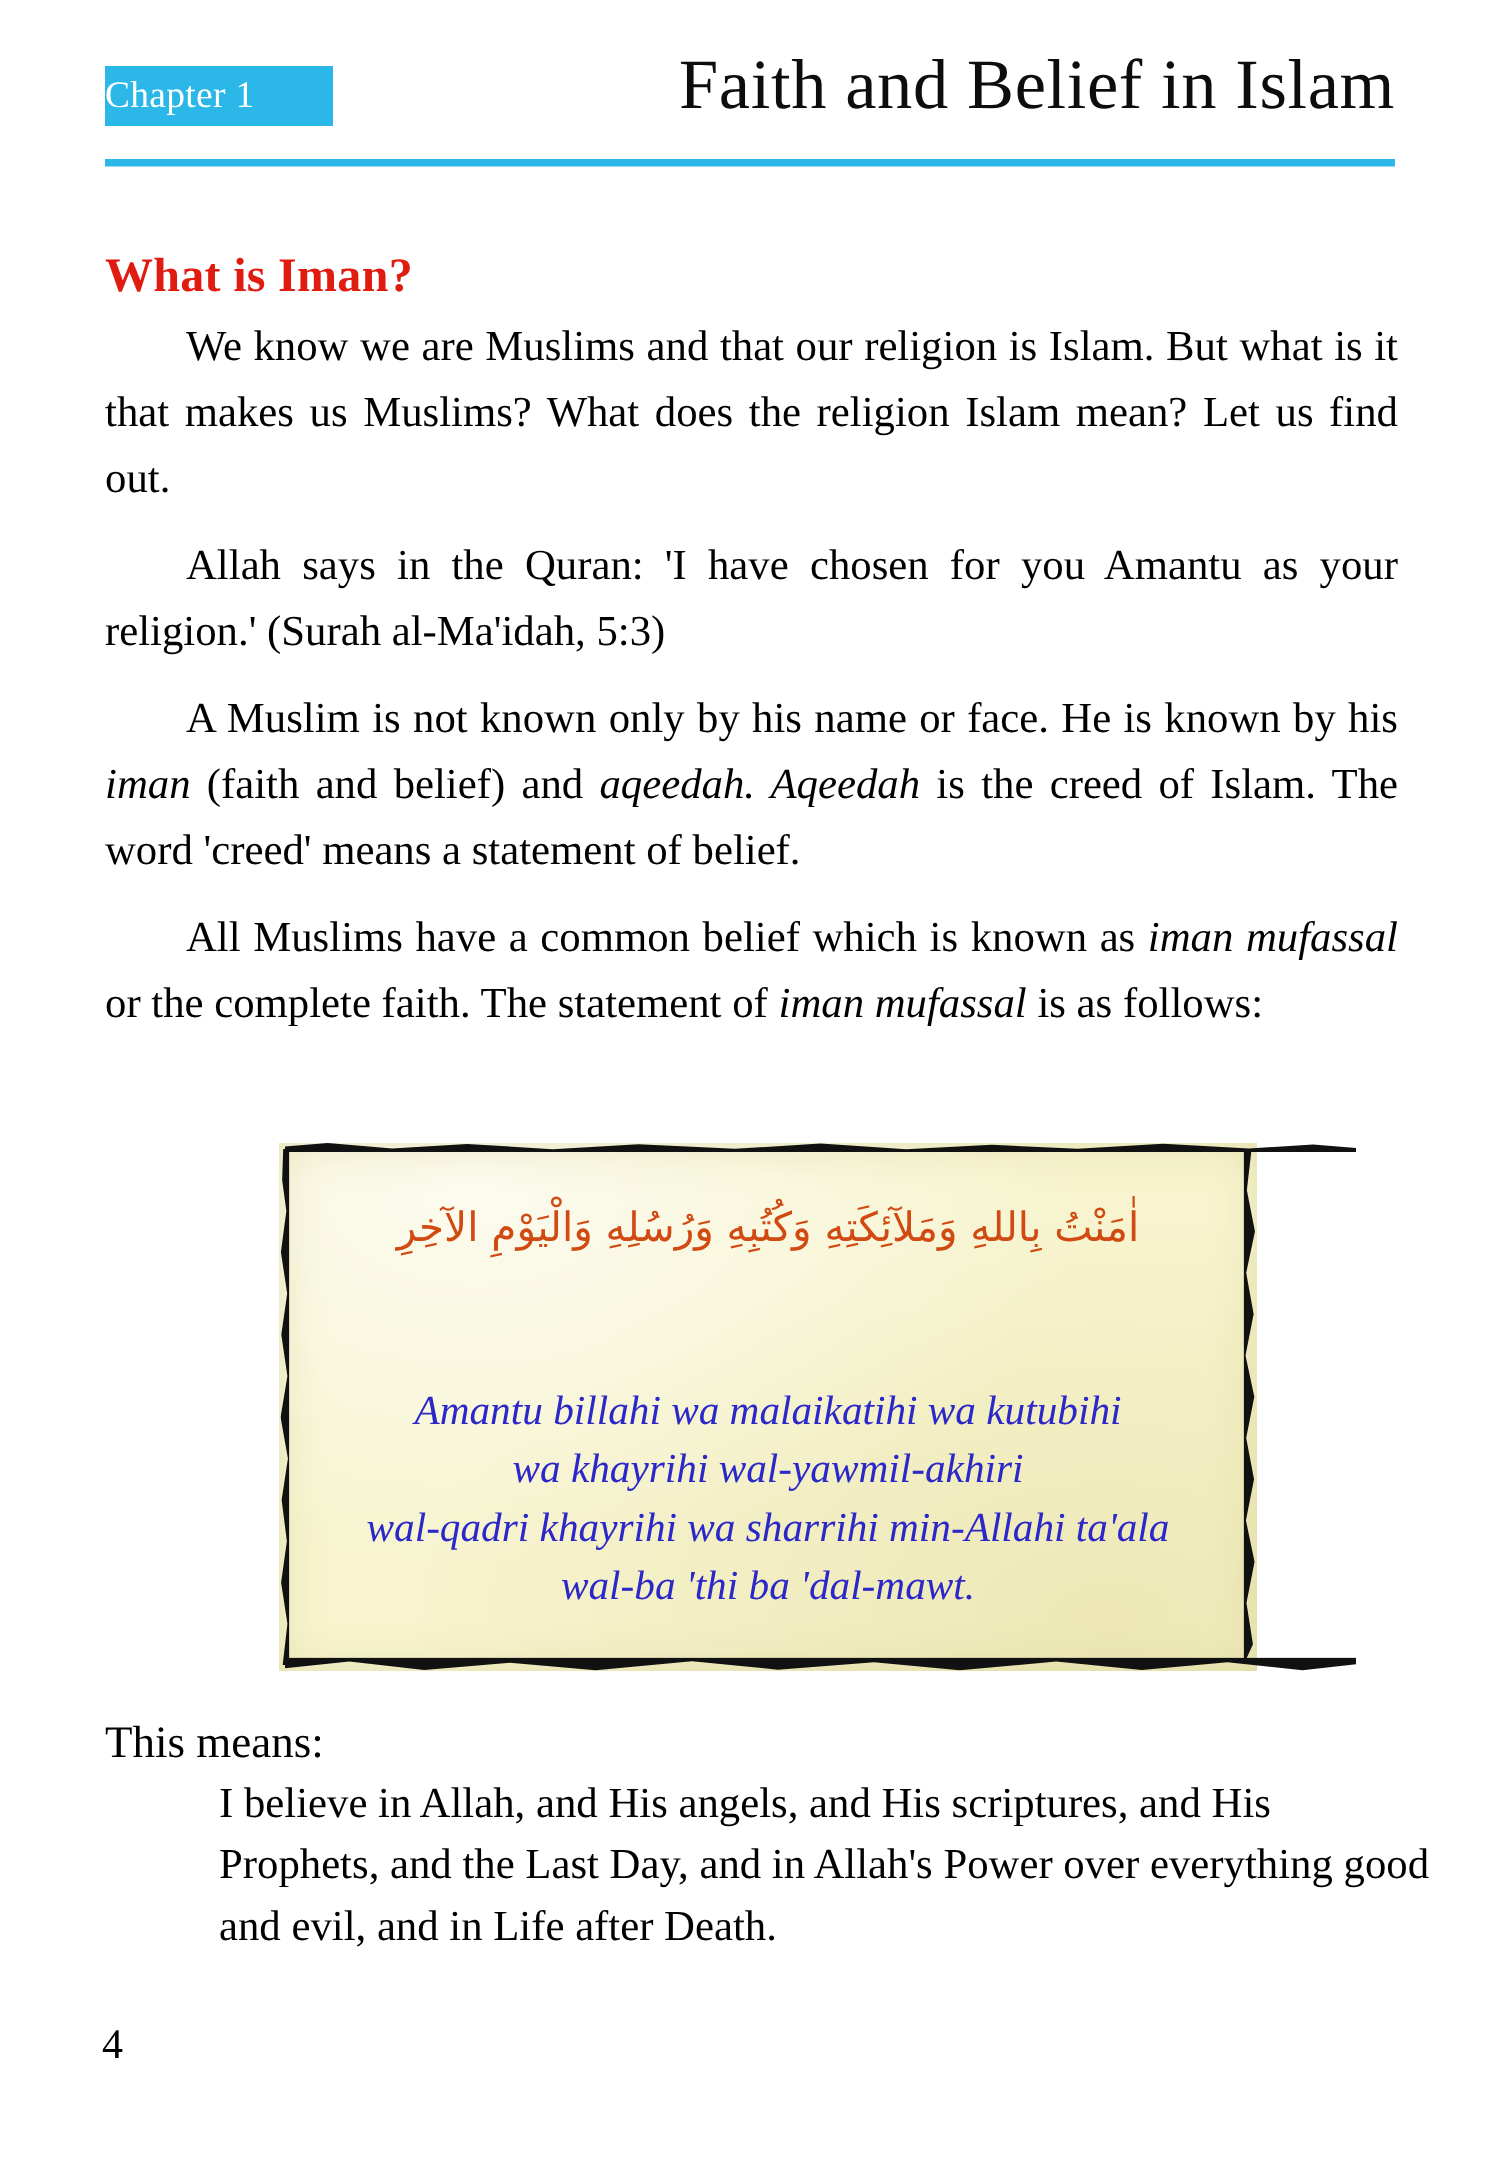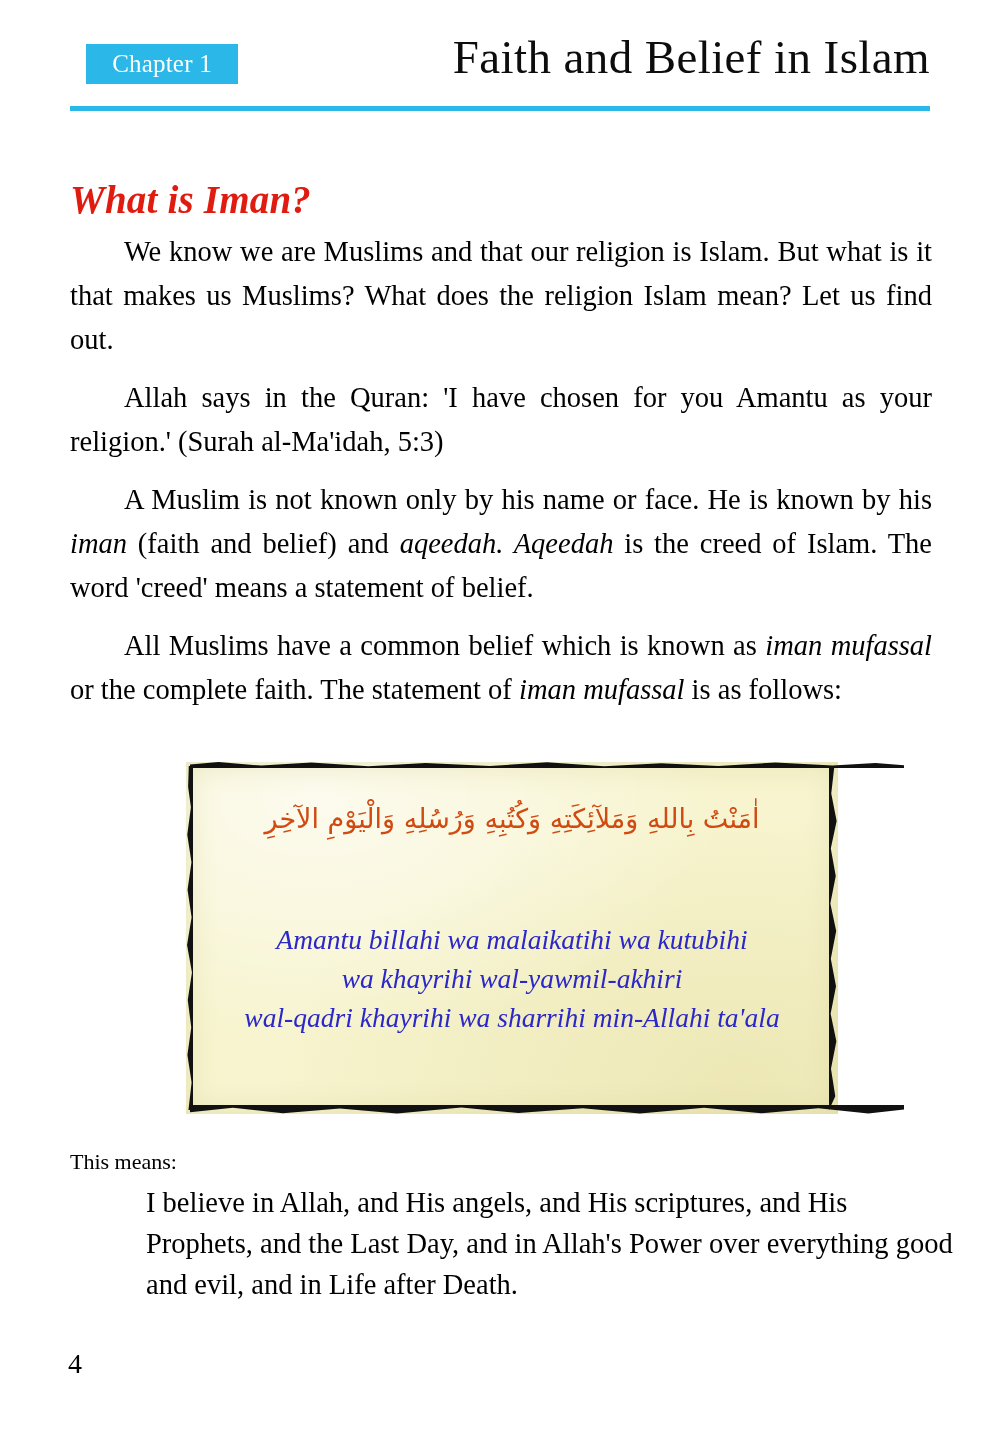--- a/index.html
+++ b/index.html
@@ -25,30 +25,29 @@
   
   .header {
     position: absolute;
     top: 38px;
     left: 70px;
     width: 860px;
     height: 78px;
   }
   .chapter-badge {
     position: absolute;
-    left: 16px;
+    left: 0;
     top: 6px;
     width: 152px;
     height: 40px;
     background: #2bb8e8;
     color: #ffffff;
     font-family: "Liberation Serif", serif;
     font-size: 25px;
     line-height: 40px;
-    text-align: center;
     letter-spacing: 0.2px;
   }
   .chapter-title {
     position: absolute;
     right: 0;
     top: -8px;
     font-family: "Liberation Serif", serif;
     font-size: 47px;
     letter-spacing: 0.4px;
     color: #0d0d0d;
@@ -66,24 +65,23 @@
   
   .content {
     position: absolute;
     top: 165px;
     left: 70px;
     width: 862px;
   }
   .section-heading {
     color: #e01b10;
     font-weight: bold;
-    font-size: 39px;
-    margin: 12px 0 8px 0;
+    font-size: 32px;
+    margin: 0 0 8px 0;
     letter-spacing: 0.2px;
-    font-style: italic;
   }
   p.para {
     font-size: 28.5px;
     line-height: 44px;
     margin: 0 0 14px 0;
     text-align: justify;
     text-indent: 54px;
     hyphens: none;
   }
   p.para:last-child { margin-bottom: 0; }
@@ -149,21 +147,21 @@
     font-style: italic;
     font-size: 27.5px;
     line-height: 39px;
   }
 
   
   .means-label {
     position: absolute;
     top: 1142px;
     left: 70px;
-    font-size: 22px;
+    font-size: 30px;
     line-height: 40px;
   }
   .means-text {
     position: absolute;
     top: 1182px;
     left: 146px;
     width: 808px;
     font-size: 28.5px;
     line-height: 41px;
   }
@@ -211,20 +209,21 @@
     <div class="edge edge-right"></div>
 
     <div class="arabic">
       <div>اٰمَنْتُ بِاللهِ وَمَلآئِكَتِهِ وَكُتُبِهِ وَرُسُلِهِ وَالْيَوْمِ الآخِرِ</div>
     </div>
 
     <div class="translit">
       <div>Amantu billahi wa malaikatihi wa kutubihi</div>
       <div>wa khayrihi wal-yawmil-akhiri</div>
       <div>wal-qadri khayrihi wa sharrihi min-Allahi ta'ala</div>
+      <div>wal-ba 'thi ba 'dal-mawt.</div>
     </div>
   </div>
 
   <div class="means-label">This means:</div>
   <div class="means-text">I believe in Allah, and His angels, and His scriptures, and His Prophets, and the Last Day, and in Allah's Power over everything good and evil, and in Life after Death.</div>
 
   <div class="page-number">4</div>
 
 </div>
 

